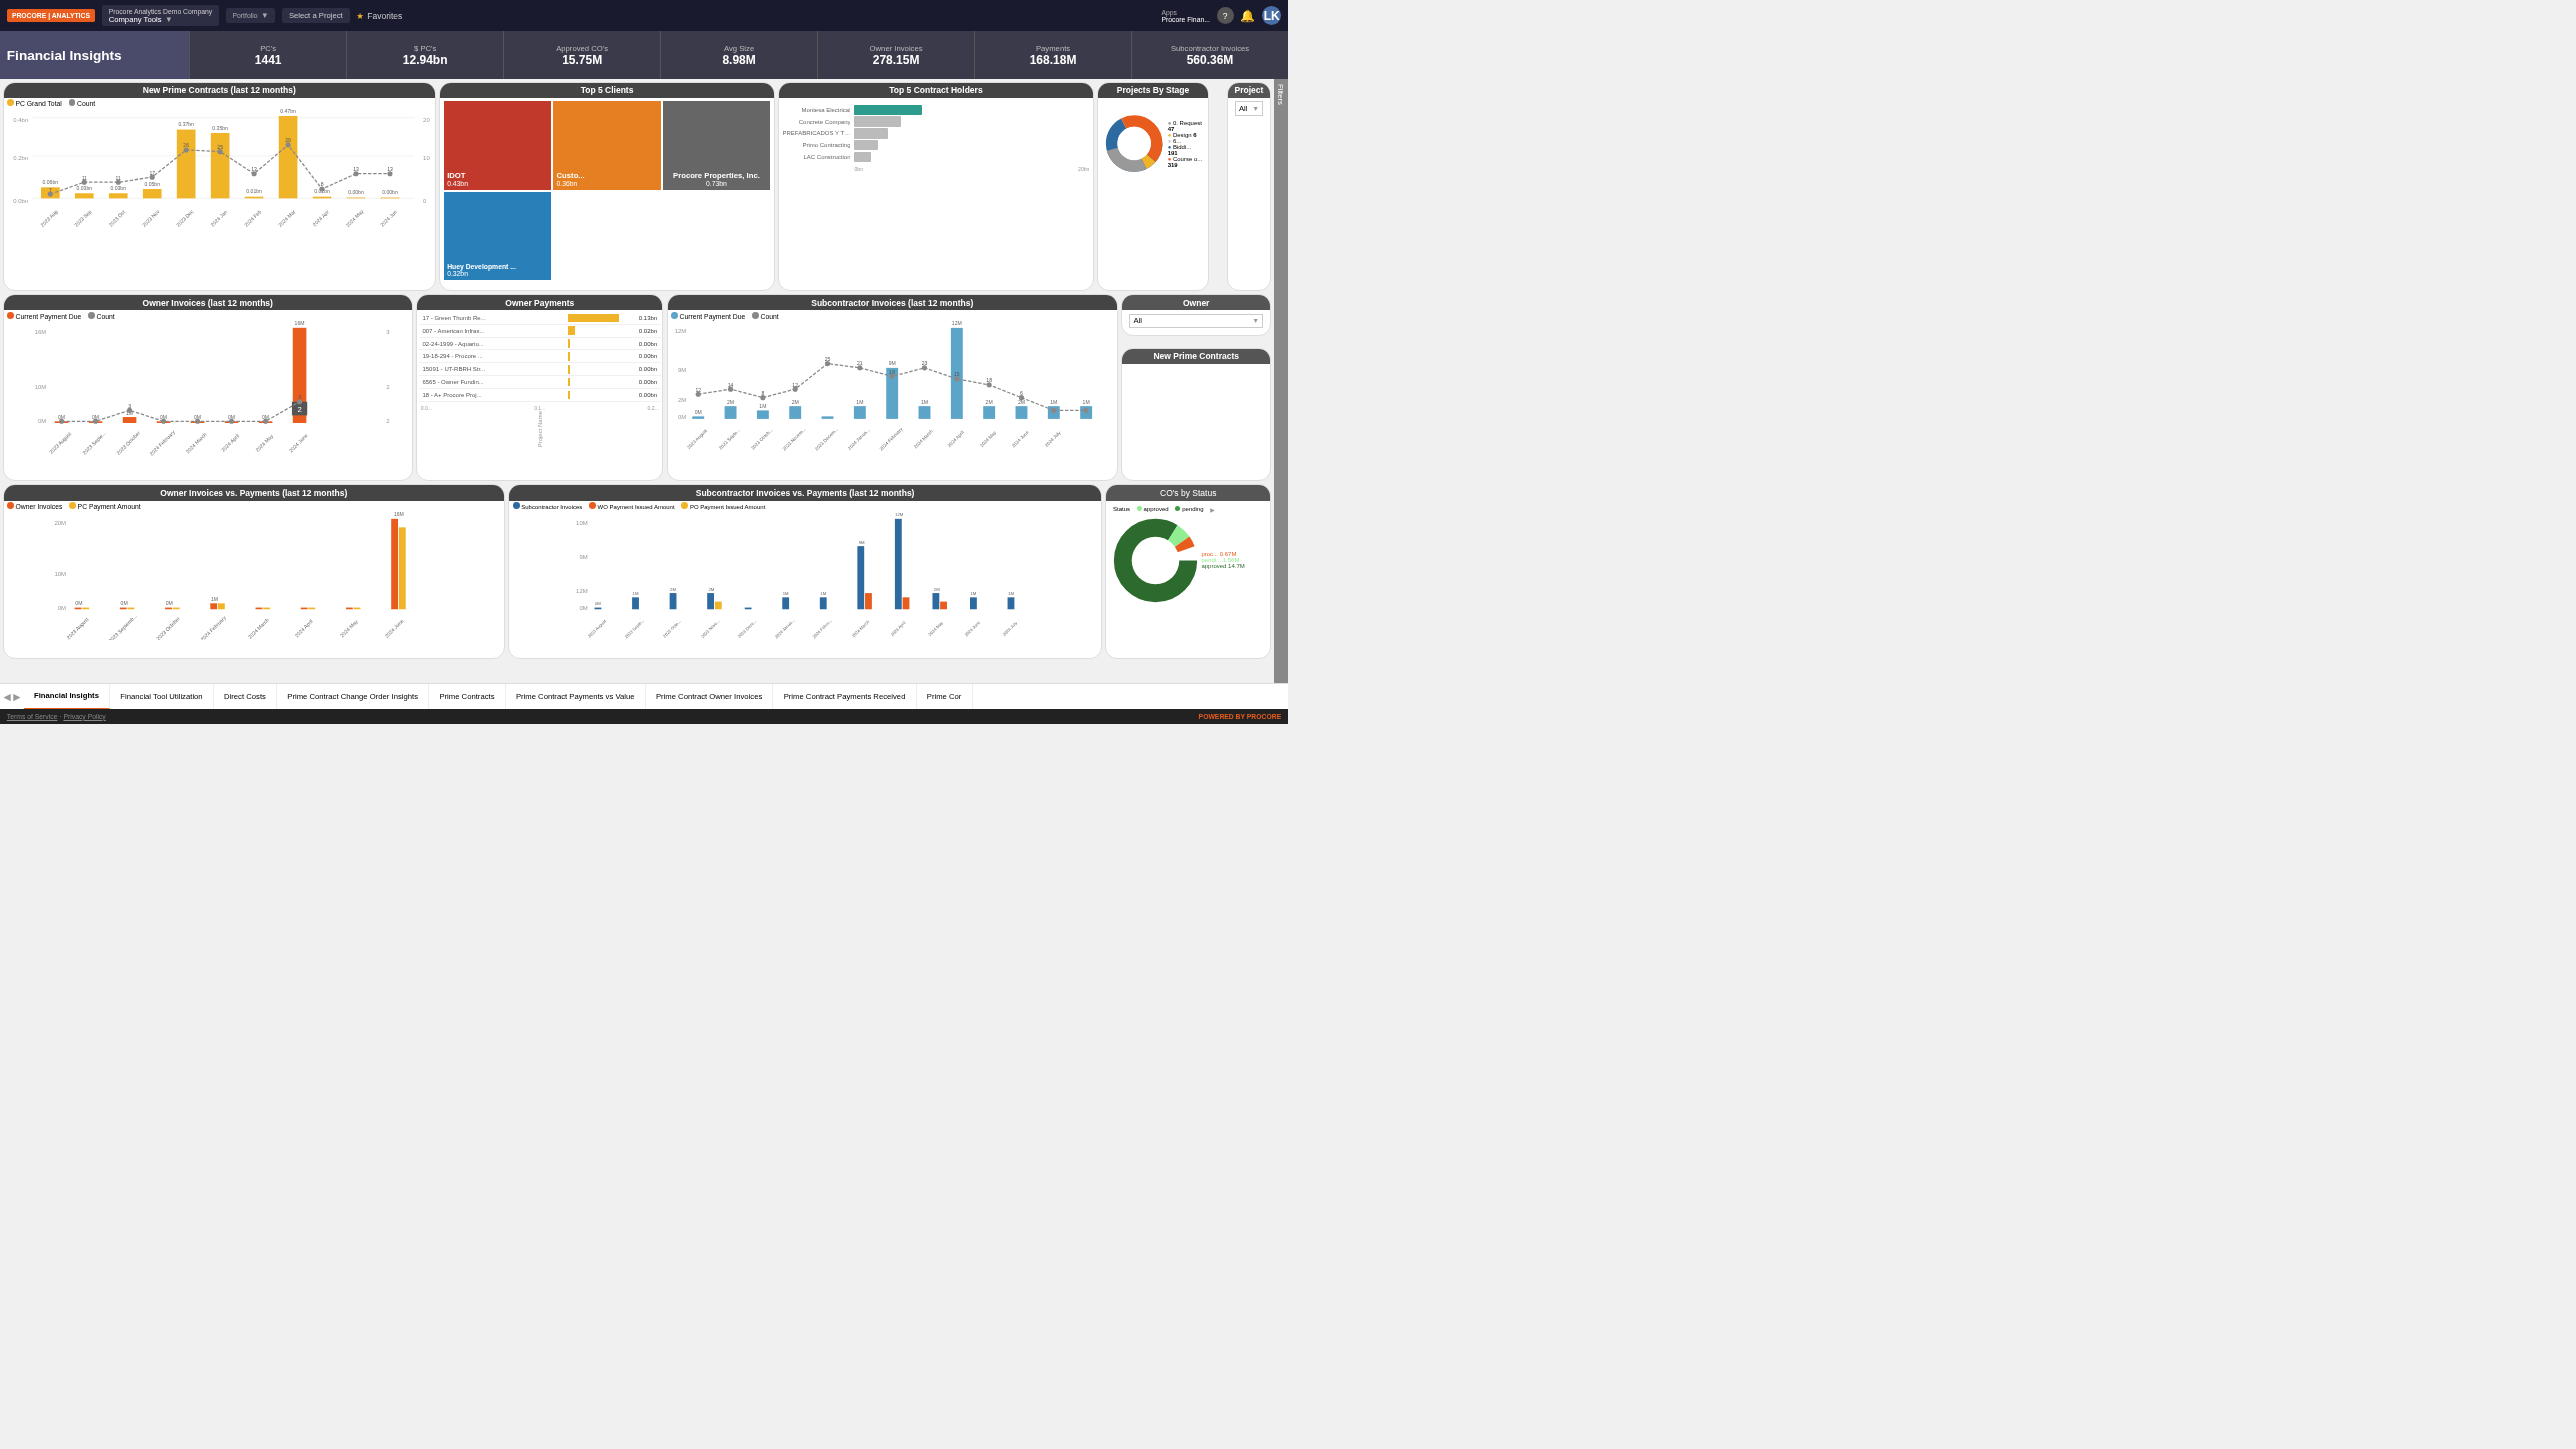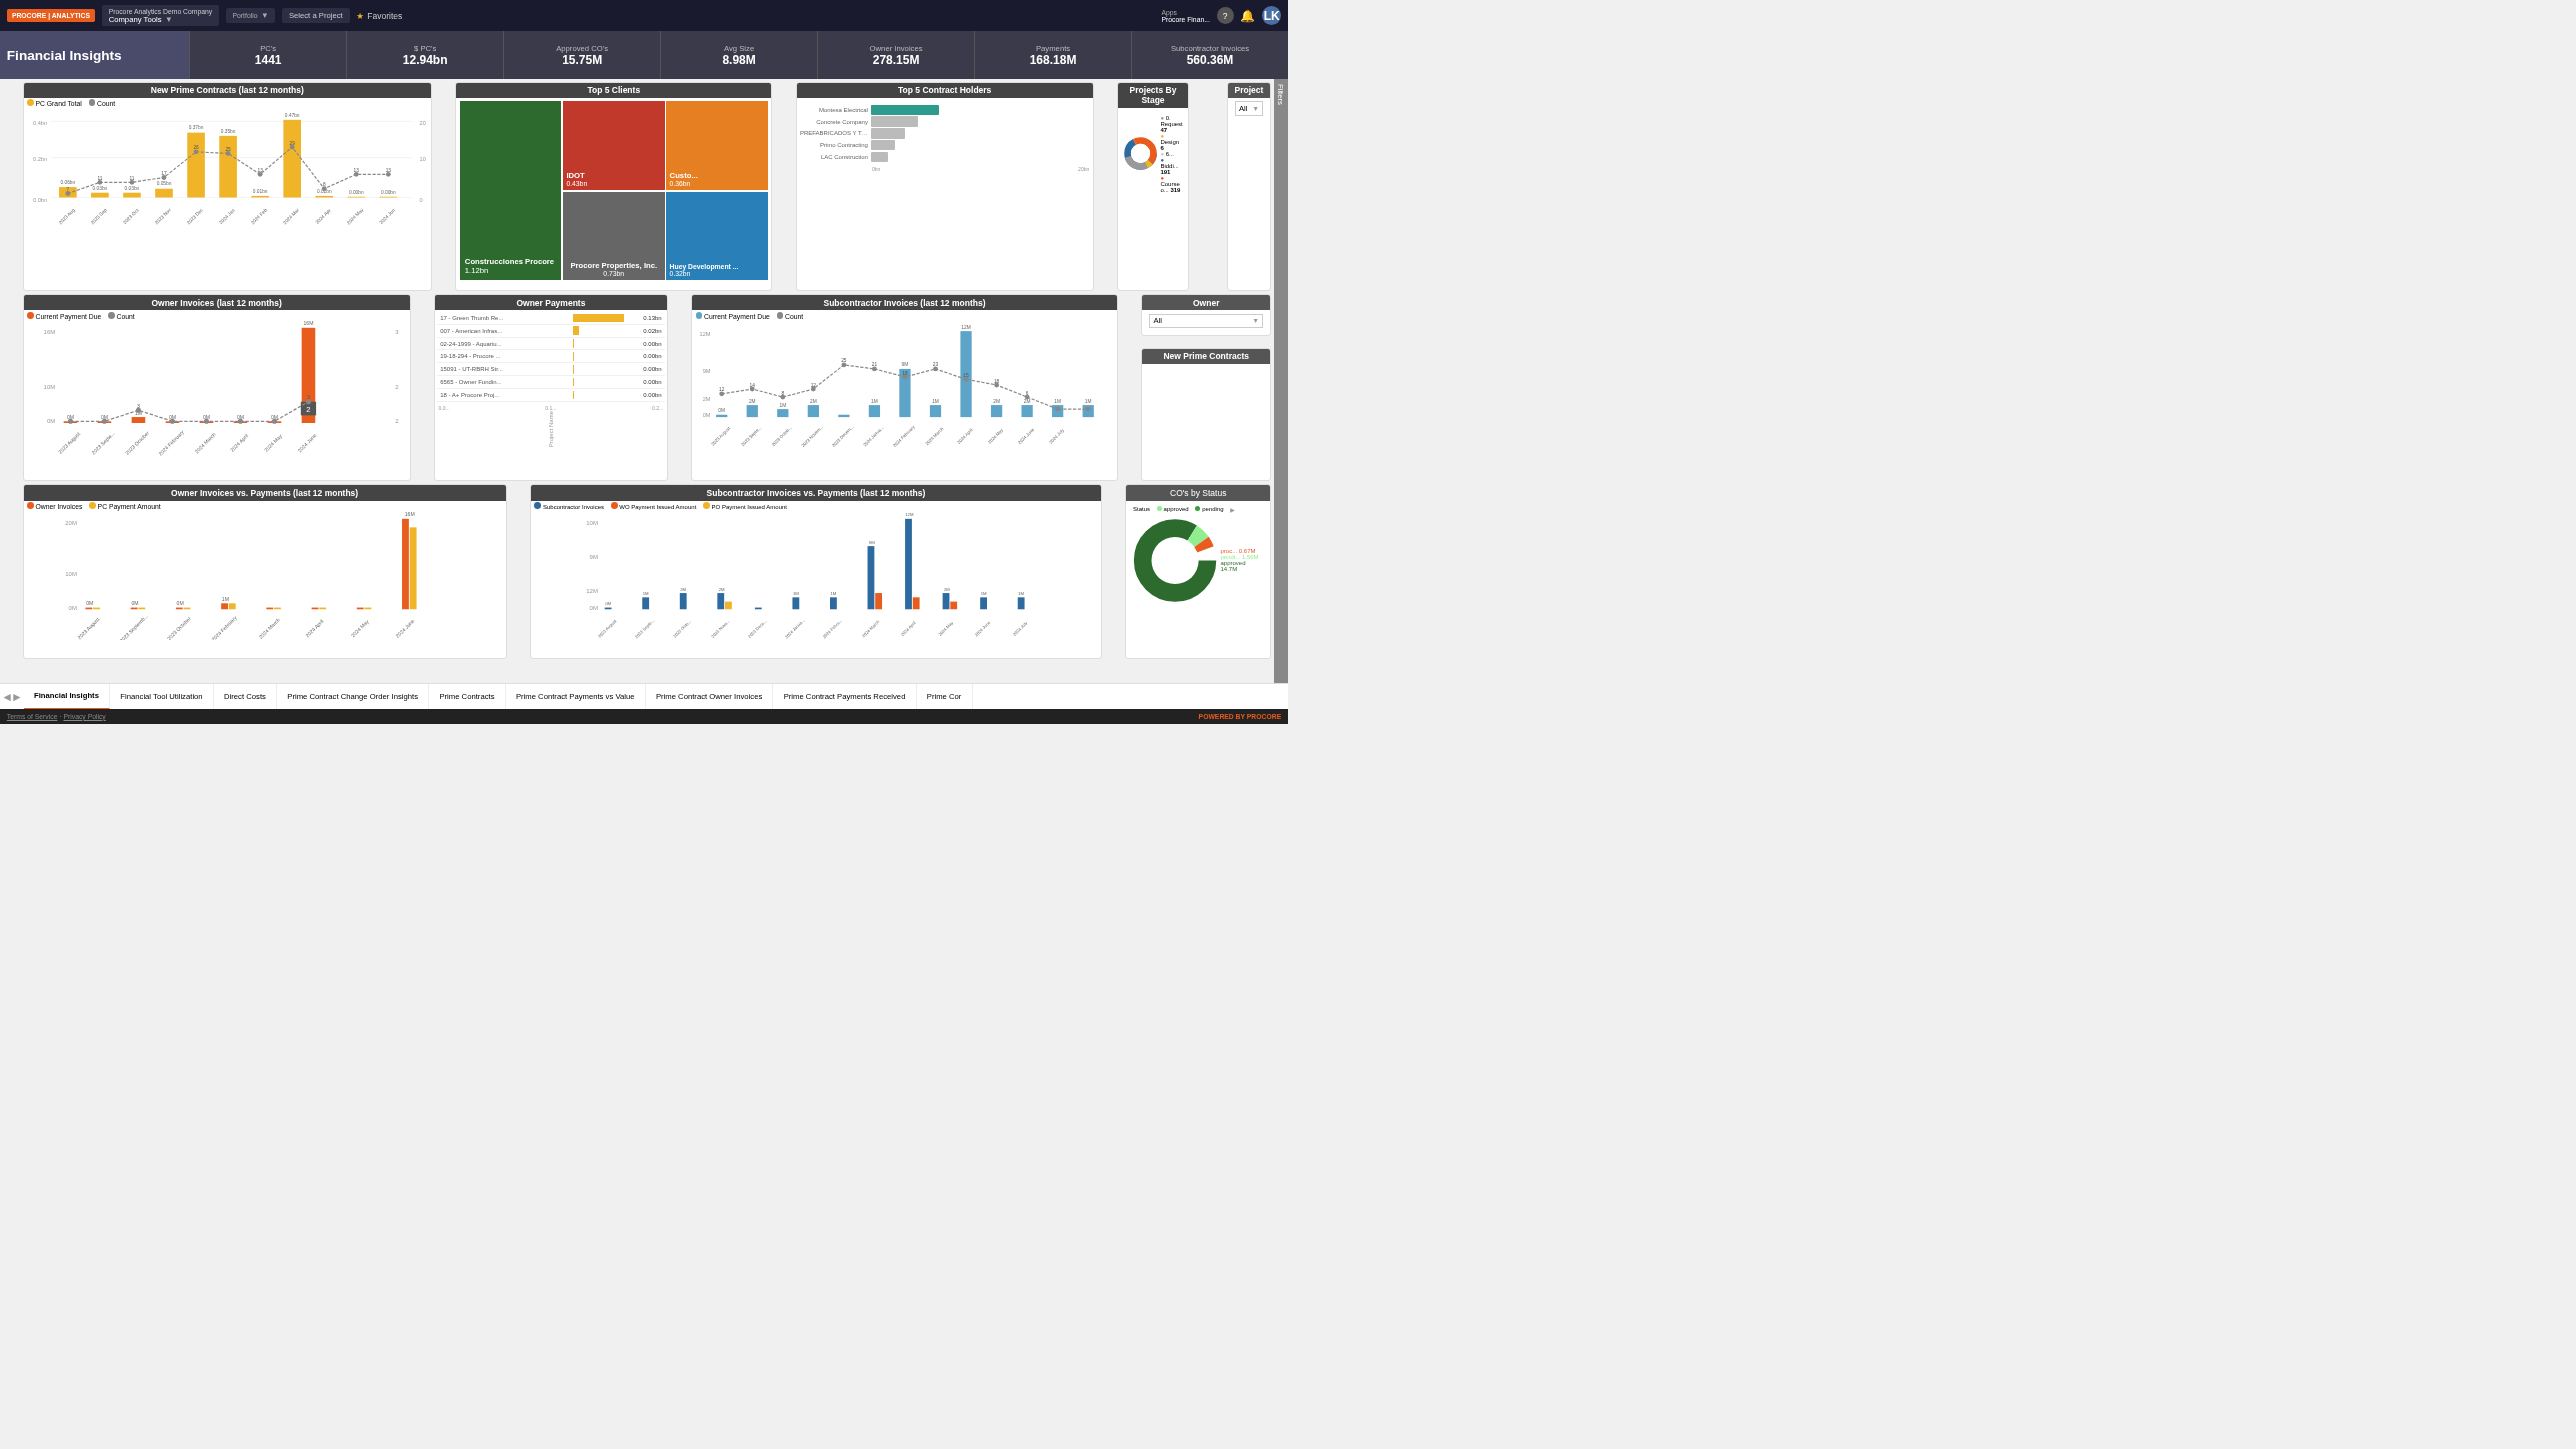--- a/index.html
+++ b/index.html
@@ -18,21 +18,21 @@
     
     .metrics-bar { background: #3a3a4a; display: flex; align-items: stretch; height: 48px; }
     .metric-item { flex: 1; border-right: 0.9px solid #555; display: flex; flex-direction: column; align-items: center; justify-content: center; padding: 3.4px; }
     .metric-item:last-child { border-right: none; }
     .metric-label { color: #bbb; font-size: 7.7px; text-align: center; }
     .metric-value { color: white; font-size: 12px; font-weight: bold; text-align: center; }
     .metric-projects { background: #4a4a6a; }
 
     
     .row { display: flex; gap: 3.4px; margin-bottom: 3.4px; }
-    .card { background: white; border: 0.9px solid #ddd; border-radius: 3px; overflow: hidden; margin-left: 20px; }
+    .card { background: white; border: 0.9px solid #ddd; border-radius: 12px; overflow: hidden; }
     .card-header { background: #666; color: white; padding: 2.6px 6.8px; font-size: 8.5px; font-weight: bold; text-align: center; }
     .card-header.dark { background: #444; }
     .legend { display: flex; gap: 6.8px; padding: 1.7px 3.4px; font-size: 6.8px; align-items: center; }
     .legend-dot { width: 6.8px; height: 6.8px; border-radius: 50%; display: inline-block; margin-right: 1.7px; }
 
     
     .bottom-tabs { background: white; border-top: 1.7px solid #ddd; display: flex; align-items: center; height: 25.6px; overflow: hidden; }
     .tab { padding: 0 10.2px; height: 100%; display: flex; align-items: center; font-size: 7.7px; cursor: pointer; border-right: 0.9px solid #eee; white-space: nowrap; }
     .tab.active { background: white; border-bottom: 1.7px solid #e85c1d; font-weight: bold; }
 
@@ -226,24 +226,20 @@
 
             <polyline points="51,100 91,86 131,86 171,80 211,48 251,50 291,76 331,42 371,94 411,76 451,76" fill="none" stroke="#888" stroke-width="1.5" stroke-dasharray="4,2"></polyline>
           </svg>
         </div>
       </div>
 
       <div class="card" style="flex:0.85;">
         <div class="card-header dark">Top 5 Clients</div>
         <div style="display:grid;grid-template-columns:1fr 1fr 1fr;grid-template-rows:1fr 1fr;gap:1.7px;height:186px;padding:3.4px;">
 
-          <div style="grid-column:1;grid-row:1/3;background:#2d6a2d;color:white;display:flex;flex-direction:column;justify-content:flex-end;padding:5.1px;">
-            <div style="font-size:7.7px;font-weight:bold;">Construcciones Procore</div>
-            <div style="font-size:7.7px;">1.12bn</div>
-          </div>
 
           <div style="background:#c0392b;color:white;display:flex;flex-direction:column;justify-content:flex-end;padding:3.4px;">
             <div style="font-size:7.7px;font-weight:bold;">IDOT</div>
             <div style="font-size:6.8px;">0.43bn</div>
           </div>
 
           <div style="background:#e67e22;color:white;display:flex;flex-direction:column;justify-content:flex-end;padding:3.4px;">
             <div style="font-size:7.7px;font-weight:bold;">Custo...</div>
             <div style="font-size:6.8px;">0.36bn</div>
           </div>

